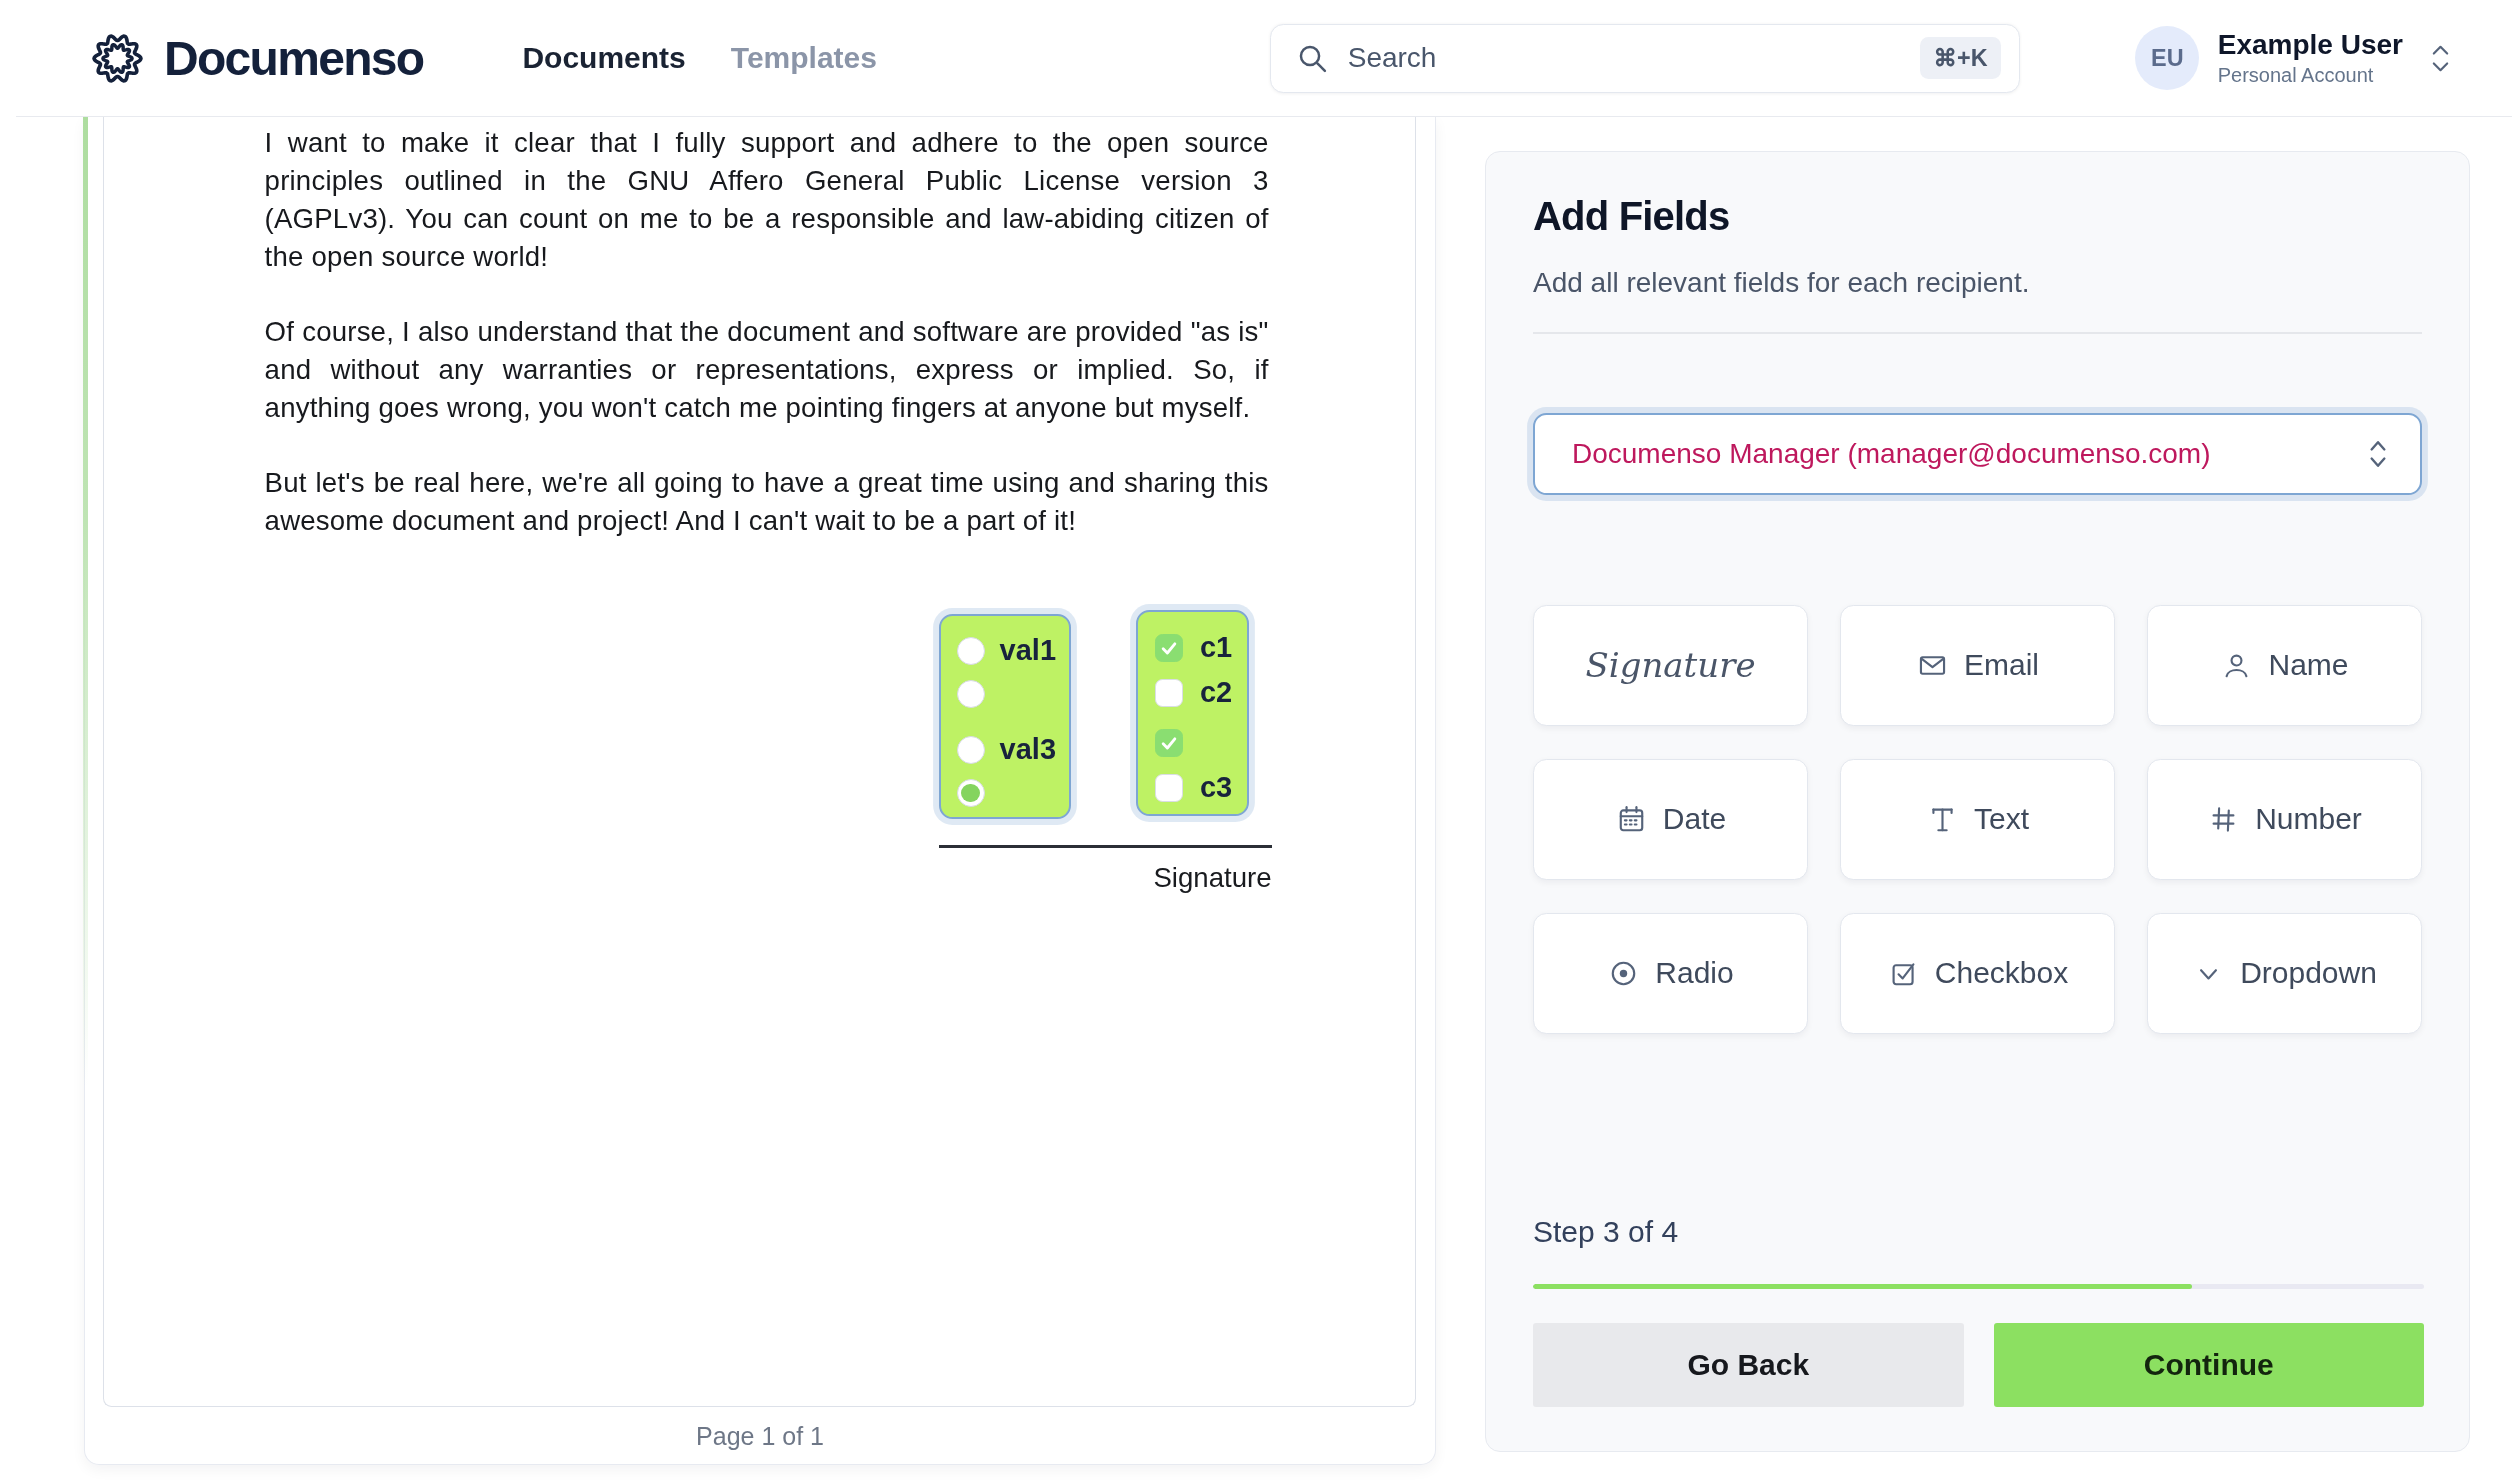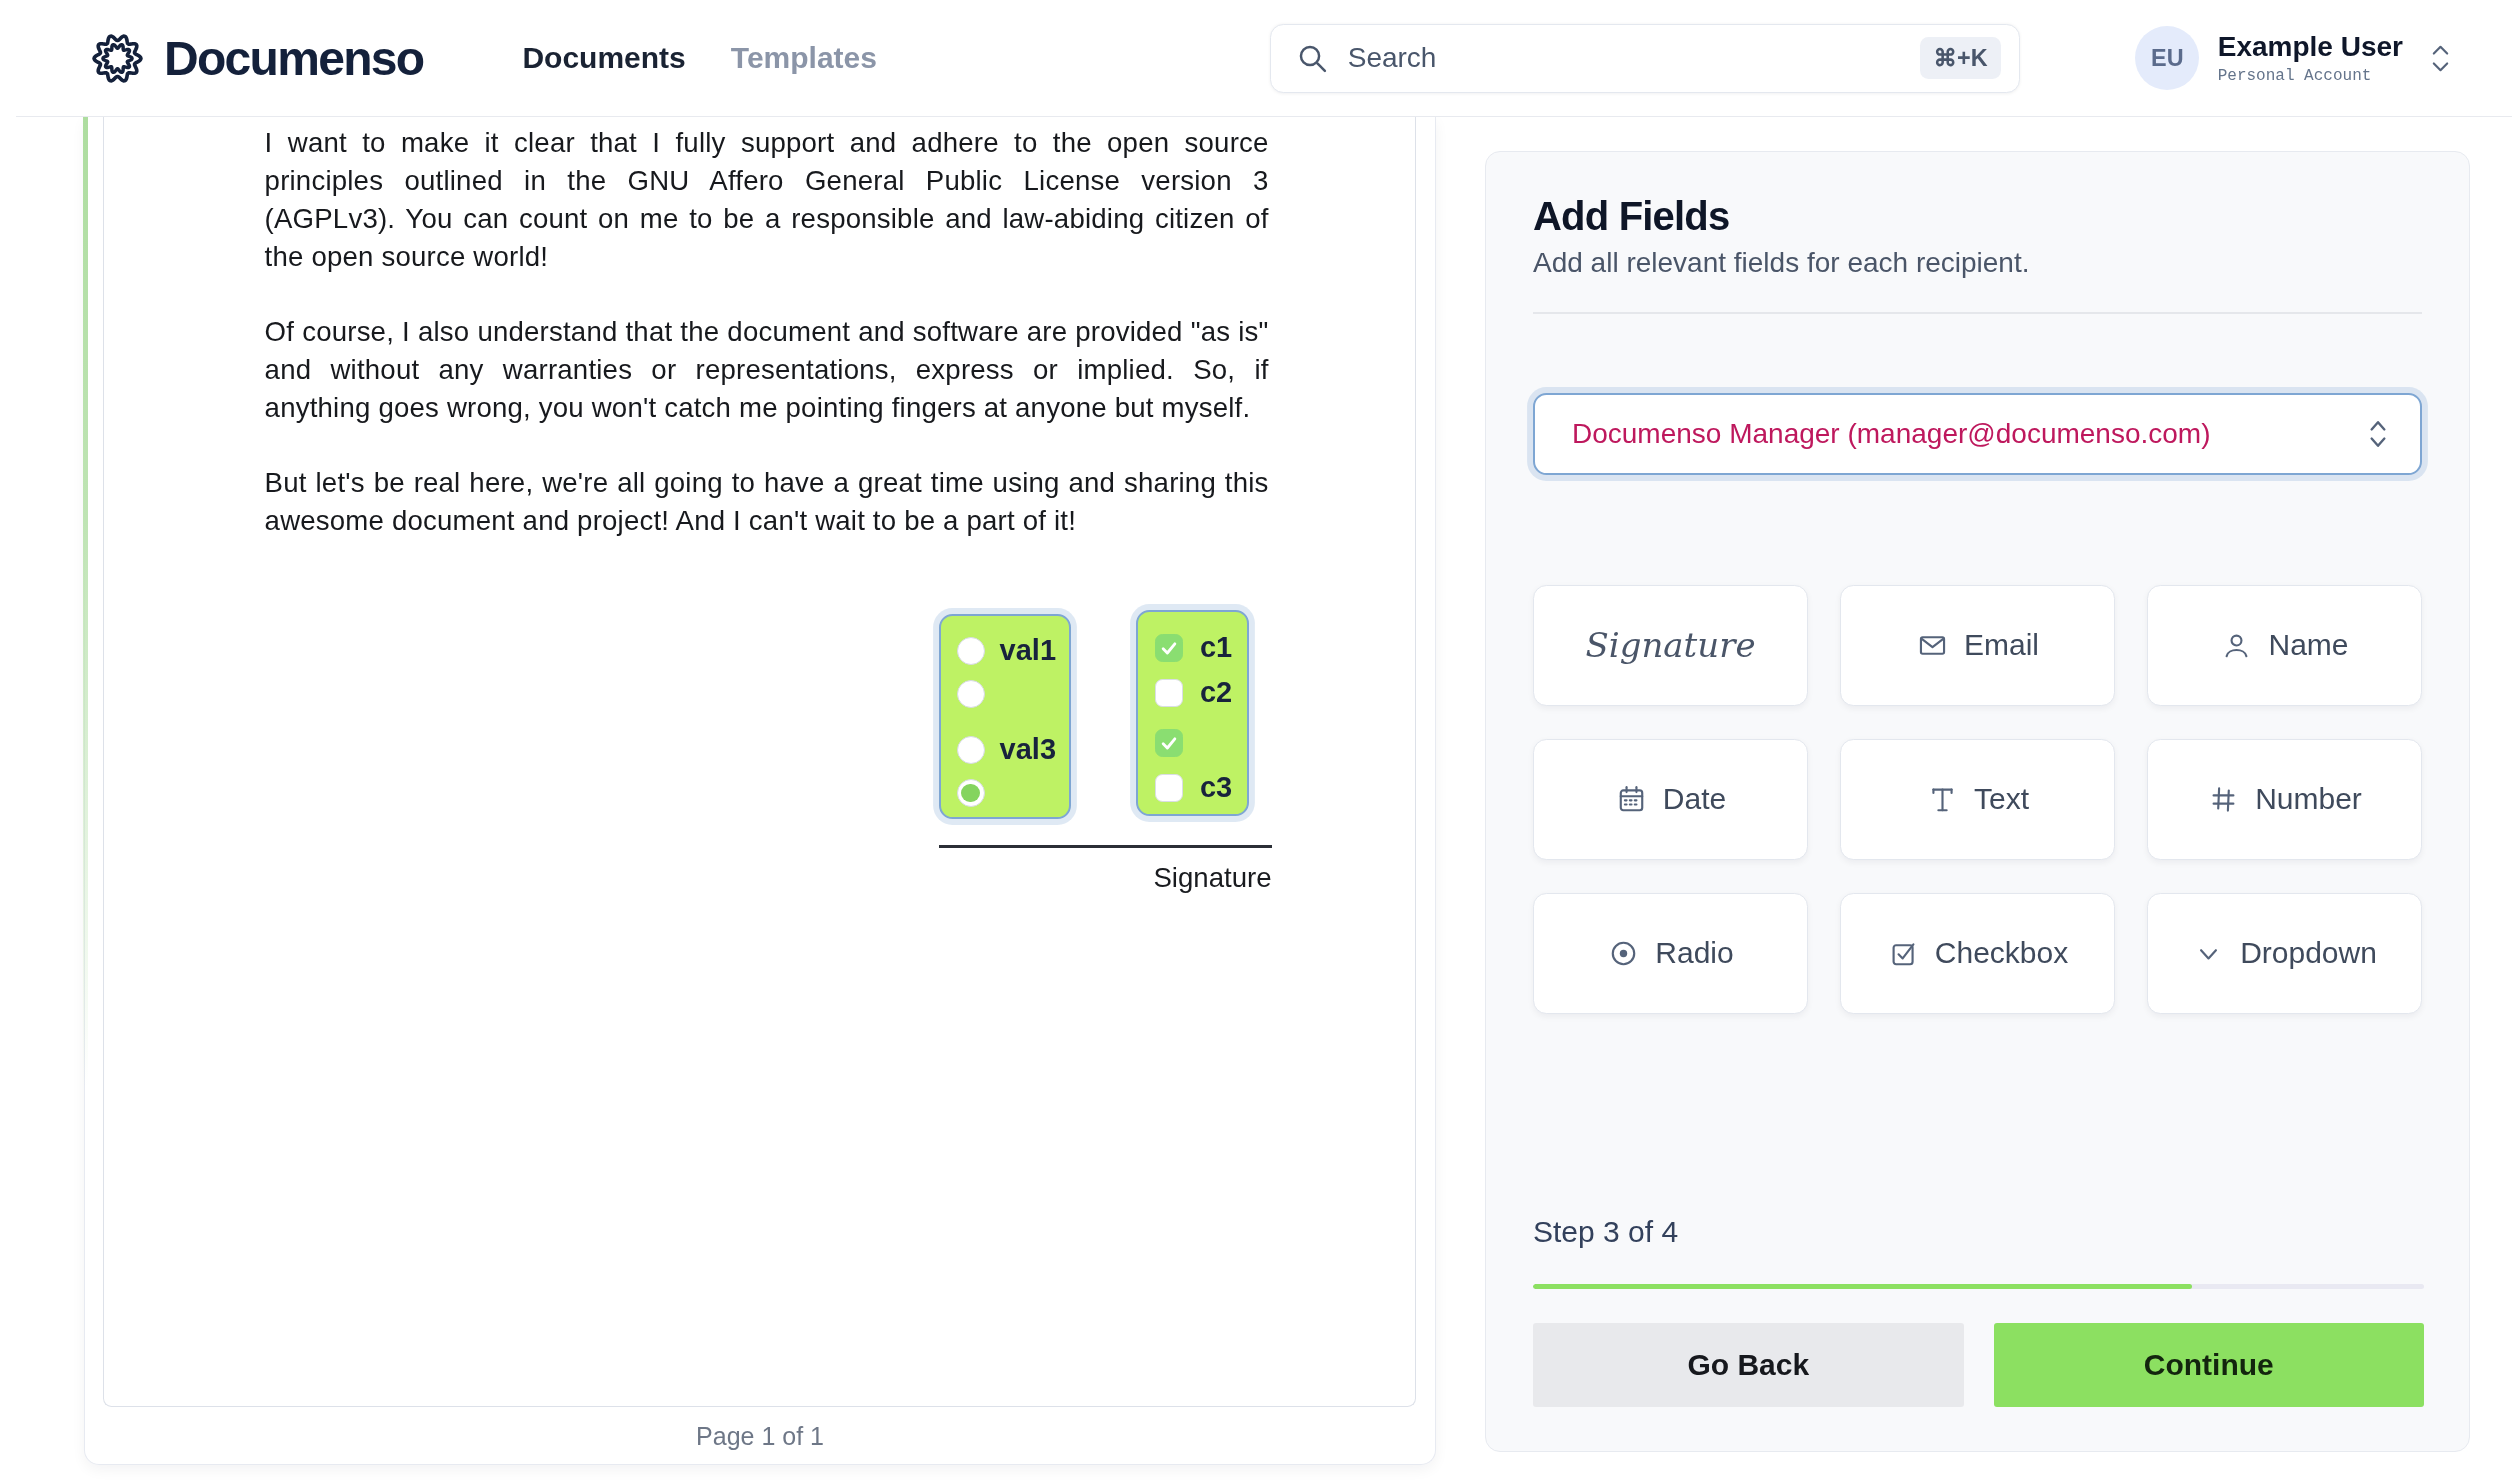--- a/index.html
+++ b/index.html
@@ -19,21 +19,21 @@
                border-radius:13.4px; display:flex; align-items:center; padding:0 18.4px 0 25px;
                box-shadow:0 0.8px 3.3px rgba(16,24,40,.06); }
   .searchbox svg { width:33px; height:33px; flex:none; }
   .search-ph { margin-left:18.4px; font-size:28px; color:#49566b; flex:1 1 auto; }
   .kbd { background:#edf0f6; border-radius:8.4px; padding:6.7px 13.4px; font-size:23.4px; color:#49566b; font-weight:600; }
   .user { display:flex; align-items:center; margin-left:115px; gap:18.4px; cursor:pointer; }
   .avatar { width:64px; height:64px; border-radius:50%; background:#e4ebfb; color:#5b6b8c;
             font-size:23.4px; font-weight:700; display:flex; align-items:center; justify-content:center; }
   .user-meta { display:flex; flex-direction:column; gap:3.3px; }
   .user-name { font-size:28px; font-weight:700; color:#0f172a; }
-  .user-acct { font-size:16px; color:#64748b;font-family:Liberation Mono, monospace; }
+  .user-acct { font-size:20px; color:#64748b; }
   .user svg { width:25px; height:37px; margin-left:6.7px; }
 
   
   .doc-card { position:absolute; left:84px; top:117px; width:1352px; height:1348px; background:#ffffff;
               border:1.7px solid #e7eaf1; border-top:none; border-radius:0 0 15px 15px;
               box-shadow:0 5px 13.4px rgba(16,24,40,.05); }
   .accent { position:absolute; left:-1.7px; top:0; width:4.2px; height:100%;
             background:linear-gradient(to bottom, #aeddA0 0%, #bfe4b4 30%, rgba(190,228,180,0) 72%);
             border-radius:0 0 0 15px; }
   .pdf-page { position:absolute; left:17.6px; top:0; width:1313px; height:1290px; background:#ffffff;
@@ -61,21 +61,21 @@
   .cbox.checked svg { display:block; }
   .opt-label { font-size:29px; font-weight:700; color:#18233c; }
   .sig-line { position:absolute; left:835px; top:728px; width:333px; height:2.5px; background:#2b2f36; }
   .sig-label { position:absolute; left:835px; top:745px; width:333px; text-align:right;
                font-size:27.6px; color:#191b1f; }
 
   
   .panel { position:absolute; left:1485px; top:151px; width:985px; height:1301px; background:#f8f9fb;
            border:1.7px solid #e7eaf0; border-radius:15px; padding:42px 47px 0 47px; }
   .panel-title { font-size:40px; font-weight:700; color:#0e1627; letter-spacing:-0.8px; }
-  .panel-sub { margin-top:8px; font-size:28px; color:#4a5568; }
+  .panel-sub { margin-top:28px; font-size:28px; color:#4a5568; }
   .panel-divider { margin-top:33px; height:1.7px; background:#e5e7eb; }
   .recipient-select { margin-top:79px; height:82px; background:#fff; border:2.5px solid #7ea6d3;
                       border-radius:13.4px; box-shadow:0 0 0 5.9px rgba(141,175,216,.28);
                       display:flex; align-items:center; padding:0 28px 0 37px; cursor:pointer; }
   .recipient-text { font-size:28px; color:#be185d; flex:1 1 auto; }
   .recipient-select svg { width:28px; height:40px; }
   .field-grid { margin-top:110px; display:grid; grid-template-columns:repeat(3,1fr); gap:33px 32px; }
   .field-btn { height:121px; background:#fff; border:1.7px solid #e3e7ee; border-radius:13.4px;
                box-shadow:0 2.5px 6.7px rgba(15,23,42,.05); display:flex; align-items:center;
                justify-content:center; gap:15px; cursor:pointer; }

